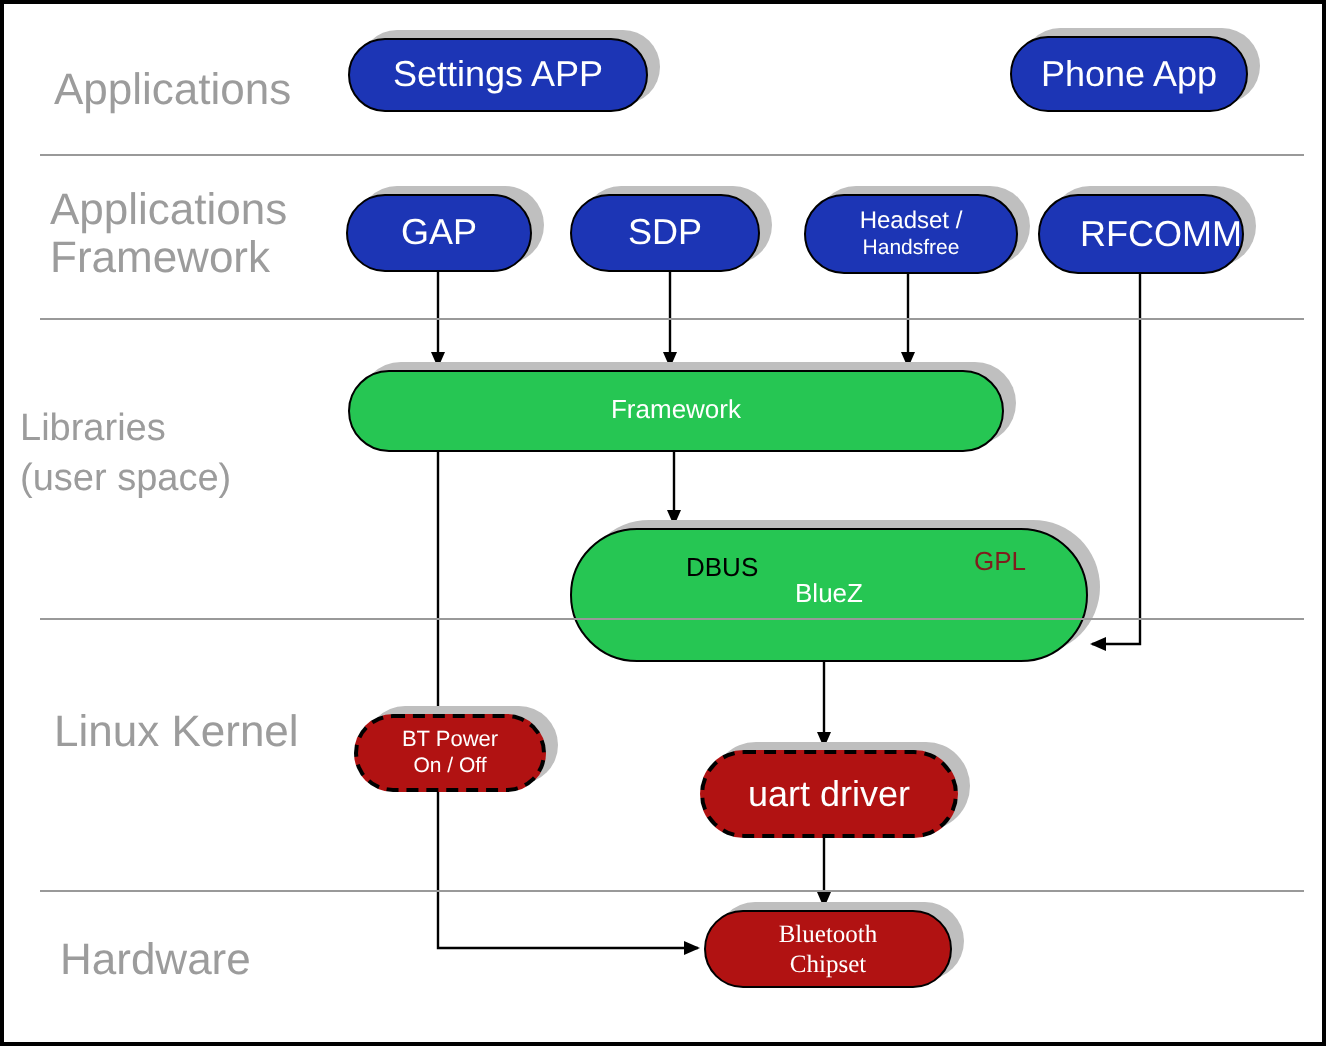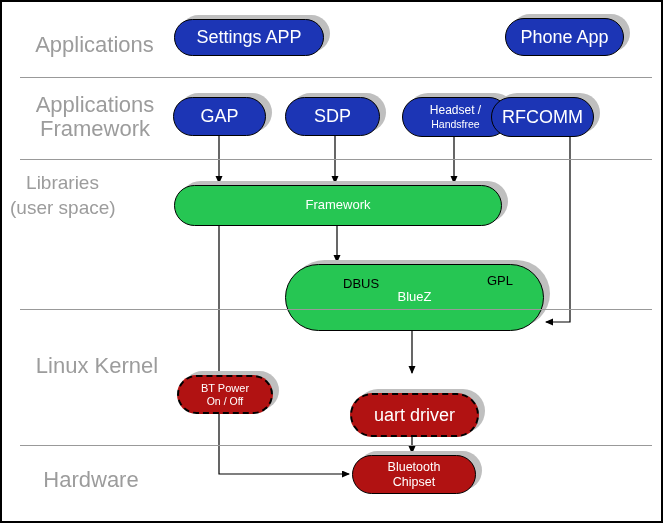--- a/index.html
+++ b/index.html
@@ -5,51 +5,51 @@
   html,body{margin:0;padding:0;background:#fff;font-family:"Liberation Sans",sans-serif;}
   .canvas{
     position:relative;width:663px;height:523px;box-sizing:border-box;
     border:2px solid #000;background:#fff;overflow:hidden;
   }
   
   .sep{position:absolute;left:18px;width:632px;height:0;border-top:1px solid var(--separator-gray,#999);z-index:5;}
   
   .layer-label{
     position:absolute;color:var(--label-gray,#9c9c9c);font-size:22px;line-height:24px;
-    text-align:center;z-index:1;white-space:nowrap;
+    z-index:1;white-space:nowrap;
   }
-  .layer-label.small{font-size:19px;line-height:25px;}
+  .layer-label.small{font-size:19px;line-height:25px;margin-top:32px;}
   
   svg.wires{position:absolute;left:0;top:0;z-index:2;}
   
   .pill{
     position:absolute;display:flex;flex-direction:column;align-items:center;justify-content:center;
     border-radius:999px;z-index:3;text-align:center;
     box-shadow:6px -4px 0 var(--shadow-gray,#bfbfbf);
     border:1.5px solid #000;line-height:1.15;
   }
   .pill.blue{background:var(--app-blue,#1c35b5);color:#fff;font-size:18px;}
   .pill.green{background:var(--lib-green,#26c653);color:#fff;font-size:13px;}
   .pill.red{background:var(--kernel-red,#b11212);color:#fff;font-size:12px;}
-  .pill.dashed{border:2px dashed #000;margin-top:18px;}
+  .pill.dashed{border:2px dashed #000;}
   .pill .sub{font-size:10.5px;}
-  .badge-gpl{position:absolute;top:9px;right:30px;color:#000000;font-size:13px;}
+  .badge-gpl{position:absolute;top:9px;right:30px;color:#7f1d1d;font-size:13px;}
   .edge-label{position:absolute;color:#000;font-size:13px;z-index:4;margin-top:43px;}
   
   #n-settings{left:172px;top:17px;width:148px;height:35px;}
   #n-phone{left:503px;top:16px;width:117px;height:36px;}
   #n-gap{left:171px;top:95px;width:91px;height:37px;}
   #n-sdp{left:283px;top:95px;width:93px;height:37px;}
   #n-headset{left:400px;top:95px;width:105px;height:38px;font-size:12px;}
-  #n-rfcomm{left:489px;top:95px;width:101px;height:38px;}
+  #n-rfcomm{left:517px;top:95px;width:101px;height:38px;align-items:flex-end;}
   #n-framework{left:172px;top:183px;width:326px;height:39px;}
   #n-bluez{left:283px;top:262px;width:257px;height:65px;}
   #n-btpower{left:175px;top:355px;width:92px;height:35px;font-size:11px;}
   #n-uart{left:348px;top:373px;width:125px;height:40px;font-size:18px;}
-  #n-chipset{left:350px;top:453px;width:122px;height:37px;font-size:12.5px;}
+  #n-chipset{left:350px;top:453px;width:122px;height:37px;font-size:12.5px;font-family:Liberation Serif, serif;}
   
   #sep1{top:75px;} #sep2{top:157px;} #sep3{top:307px;} #sep4{top:443px;}
   
   #l-apps{left:25px;top:31px;width:135px;}
   #l-appfw{left:23px;top:91px;width:140px;}
   #l-libs{left:8px;top:168px;width:105px;}
   #l-kernel{left:25px;top:352px;width:140px;}
   #l-hw{left:28px;top:466px;width:122px;}
   #lbl-dbus{left:341px;top:231px;}
 </style>

